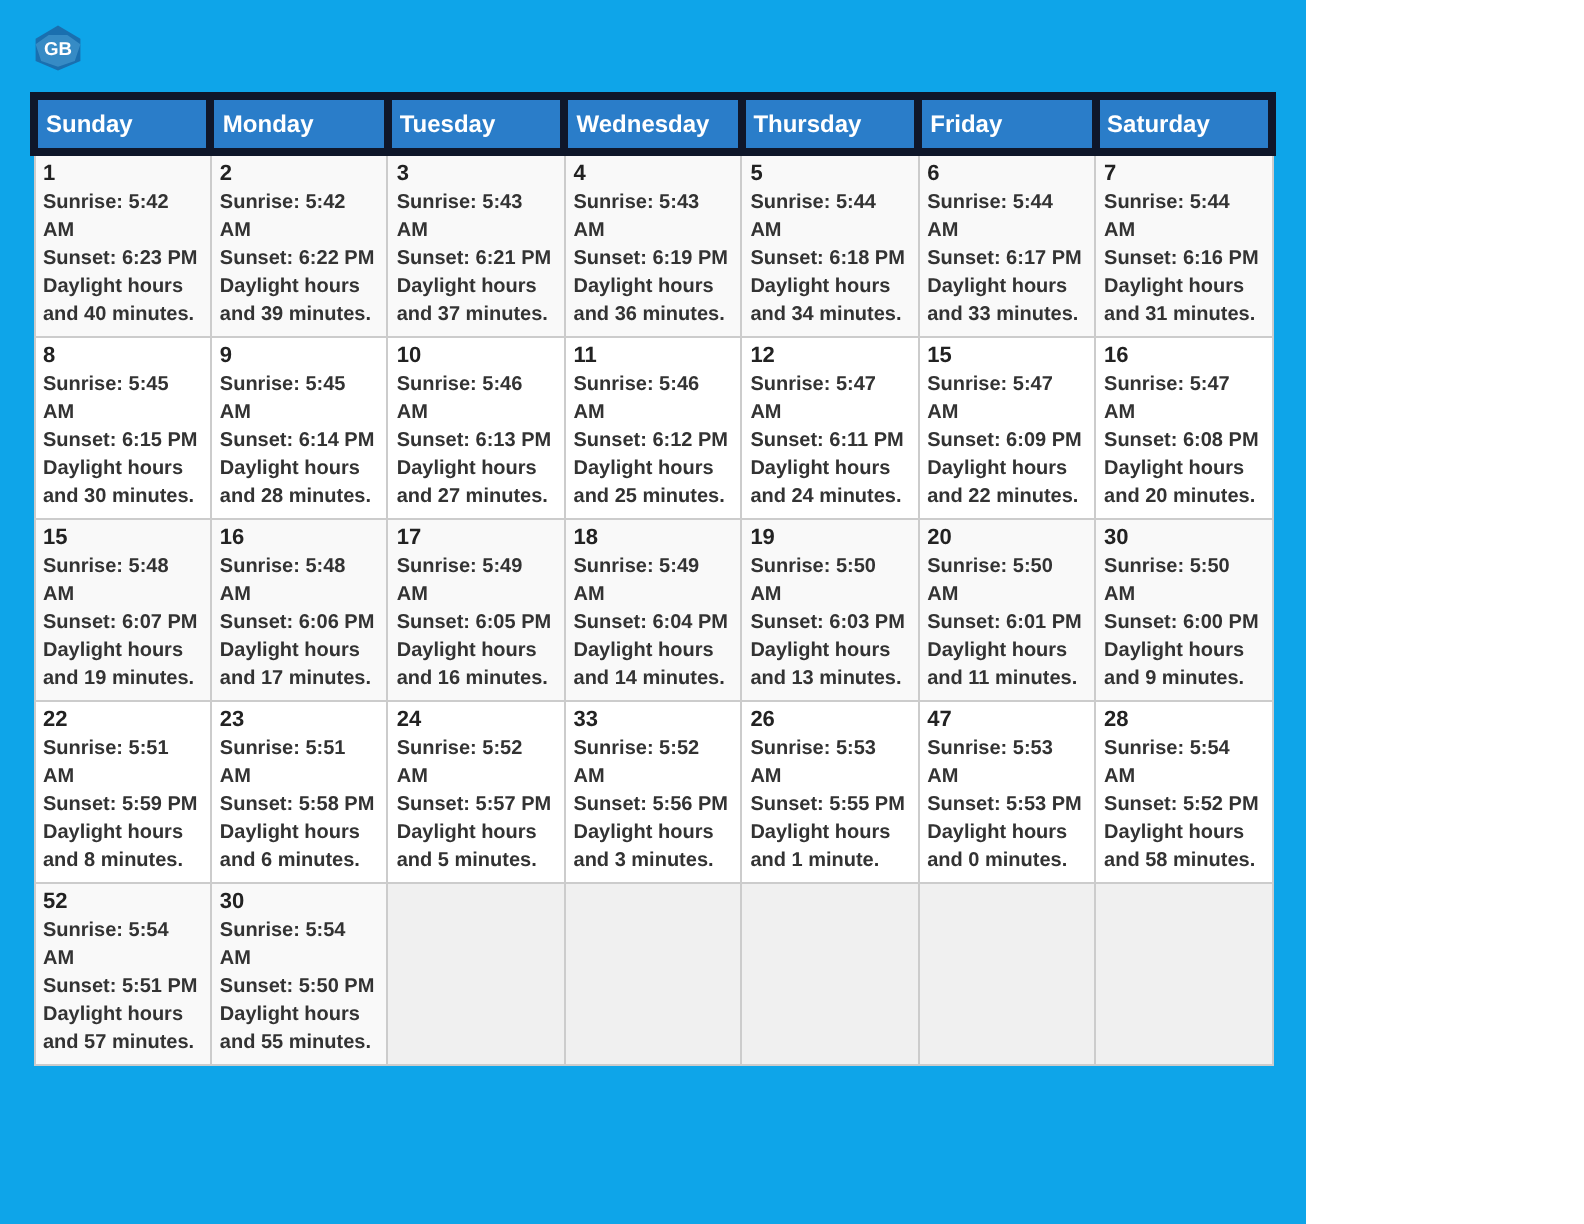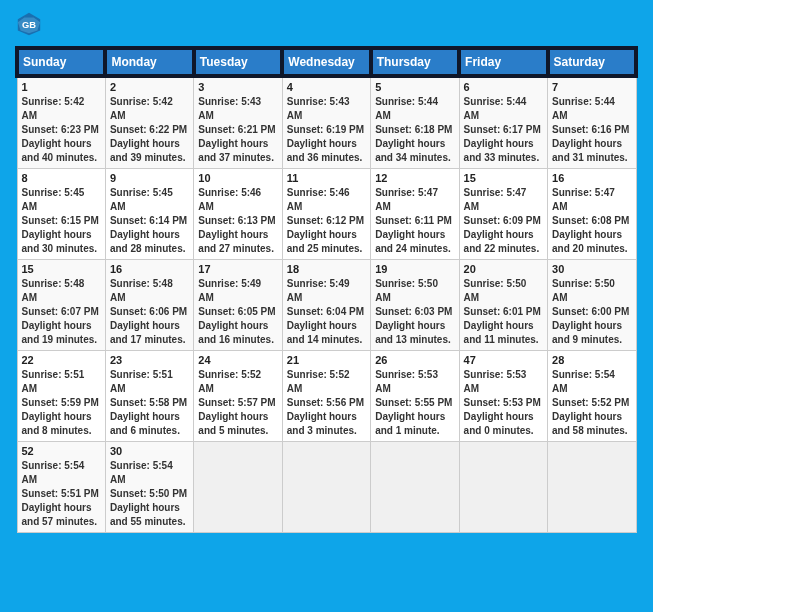--- a/index.html
+++ b/index.html
@@ -346,21 +346,21 @@
           <td>
         <span class="day-num">24</span>
         <div class="day-info">
           Sunrise: 5:52 AM<br>
           Sunset: 5:57 PM<br>
           Daylight hours<br>
           and 5 minutes.
         </div>
       </td>
           <td>
-        <span class="day-num">21</span>
+        <span class="day-num">33</span>
         <div class="day-info">
           Sunrise: 5:52 AM<br>
           Sunset: 5:56 PM<br>
           Daylight hours<br>
           and 3 minutes.
         </div>
       </td>
           <td>
         <span class="day-num">26</span>
         <div class="day-info">

